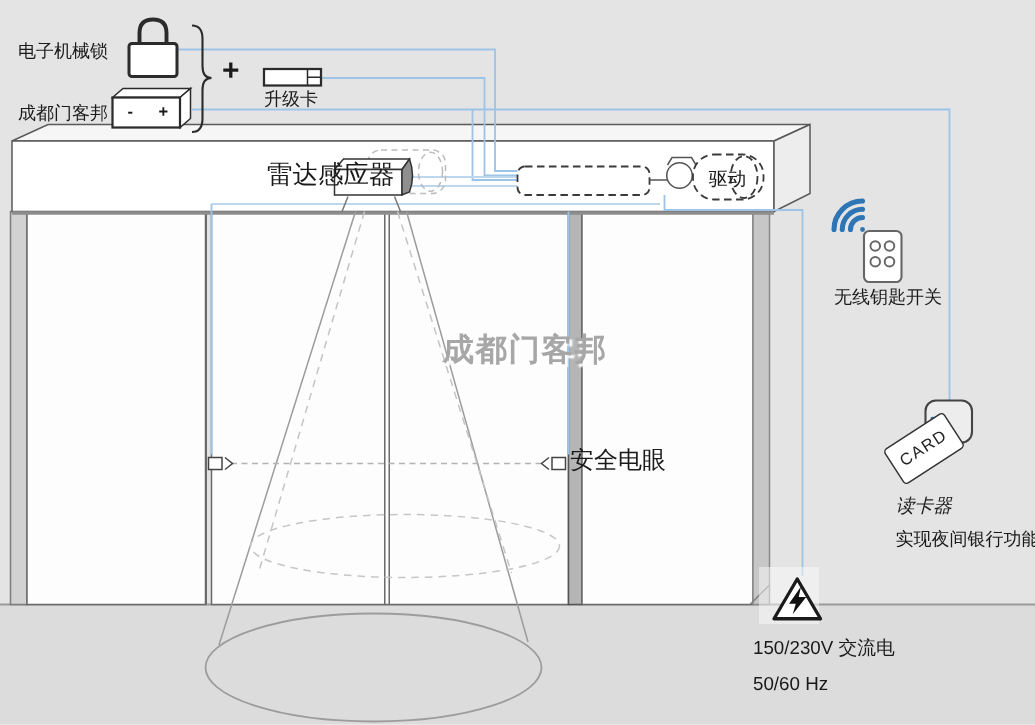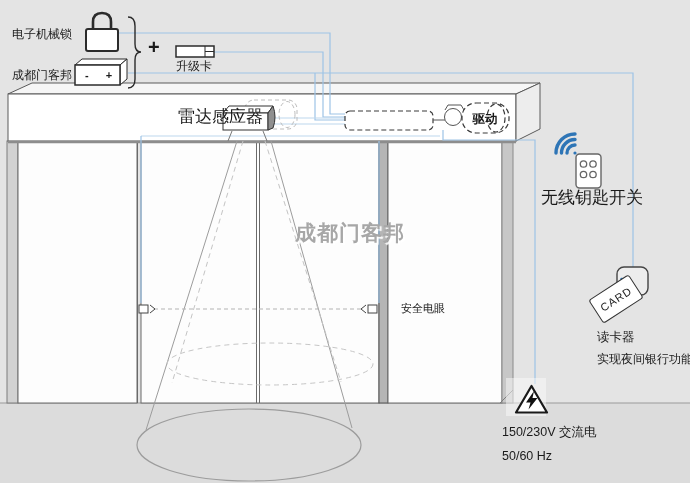--- a/index.html
+++ b/index.html
@@ -6,28 +6,28 @@
   #stage{
     position:relative;width:690px;height:483px;overflow:hidden;
     background:#e4e4e4;
     font-family:"Liberation Sans","DejaVu Sans",sans-serif;
     color:#1a1a1a;
   }
   #draw{position:absolute;left:0;top:0;z-index:1;}
   .lbl{position:absolute;z-index:4;font-size:12px;line-height:14px;white-space:nowrap;color:#1a1a1a;}
   .ctr{display:flex;align-items:center;justify-content:center;text-align:center;}
   #control-label{left:345px;top:111px;width:88px;height:19px;font-size:12.5px;}
-  #drive-label{left:461px;top:109px;width:48px;height:20px;font-size:12.5px;font-weight:bold;}
+  #drive-label{left:461px;top:109px;width:48px;height:20px;font-size:12.5px;}
   #lock-label{left:12px;top:27px;}
   #battery-label{left:12px;top:68px;}
   #upgrade-label{left:176px;top:59px;}
   #radar-label{left:154px;top:110px;font-size:17px;margin-left:24px;}
-  #wireless-label{left:548px;top:191px;width:88px;font-size:17px;}
-  #photocell-label{left:401px;top:301px;font-size:11px;text-align:center;}
-  #reader-label{left:597px;top:330px;font-size:12.5px;}
+  #wireless-label{left:548px;top:191px;width:88px;font-size:12px;}
+  #photocell-label{left:380px;top:301px;font-size:16px;text-align:center;}
+  #reader-label{left:597px;top:330px;font-size:12.5px;font-style:italic;}
   #reader-note-label{left:597px;top:352px;font-size:12px;}
   #voltage-label{left:502px;top:425px;font-size:12.5px;}
   #freq-label{left:502px;top:449px;font-size:12.5px;}
   #plus-sign{left:148px;top:40px;font-size:20px;font-weight:bold;}
   #battery-terminals{left:76px;top:66px;width:44px;height:18px;font-size:11px;font-weight:bold;letter-spacing:7px;padding-left:4px;}
   .wm{position:absolute;left:130px;width:440px;z-index:5;text-align:center;
       color:#a7a7a7;text-shadow:2px 2px 1px rgba(255,255,255,.95);letter-spacing:1px;}
   #watermark-line1{top:219px;font-size:21px;font-weight:bold;}
   #watermark-line2{top:246px;font-size:27px;}
   #card-chip{

